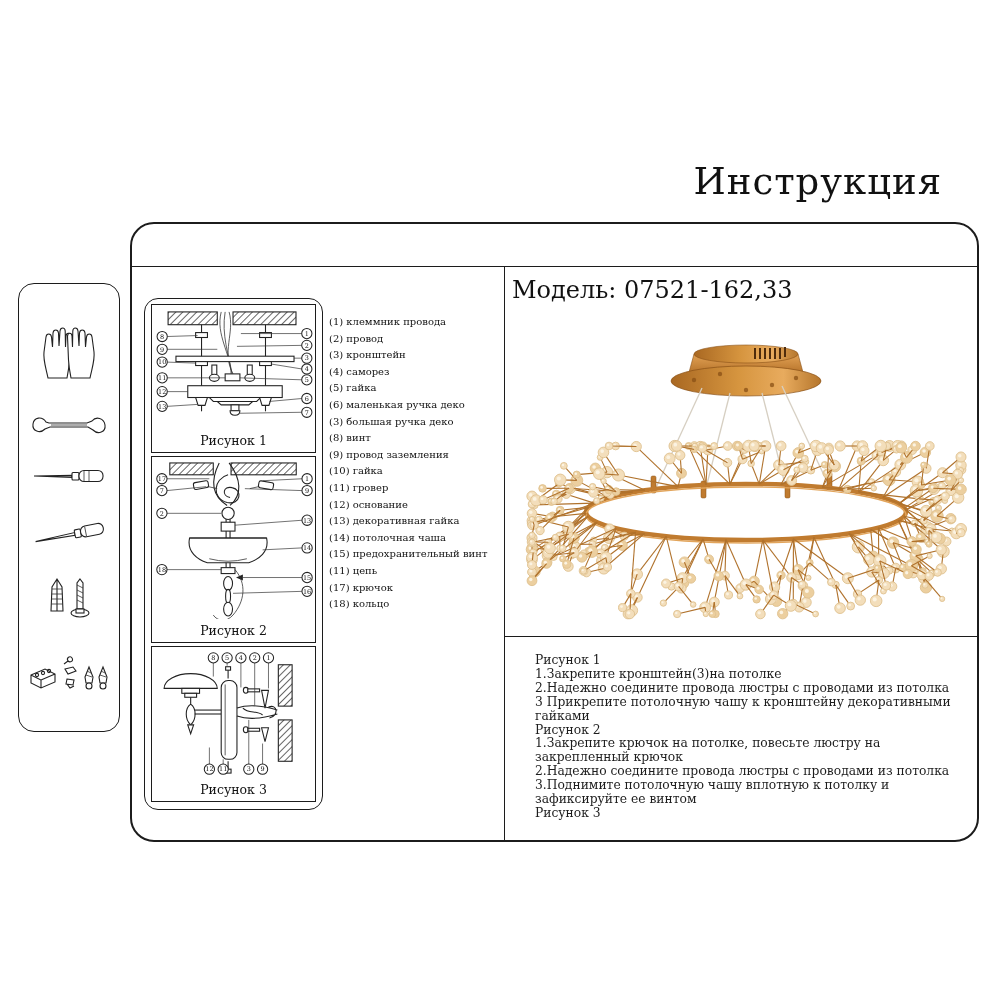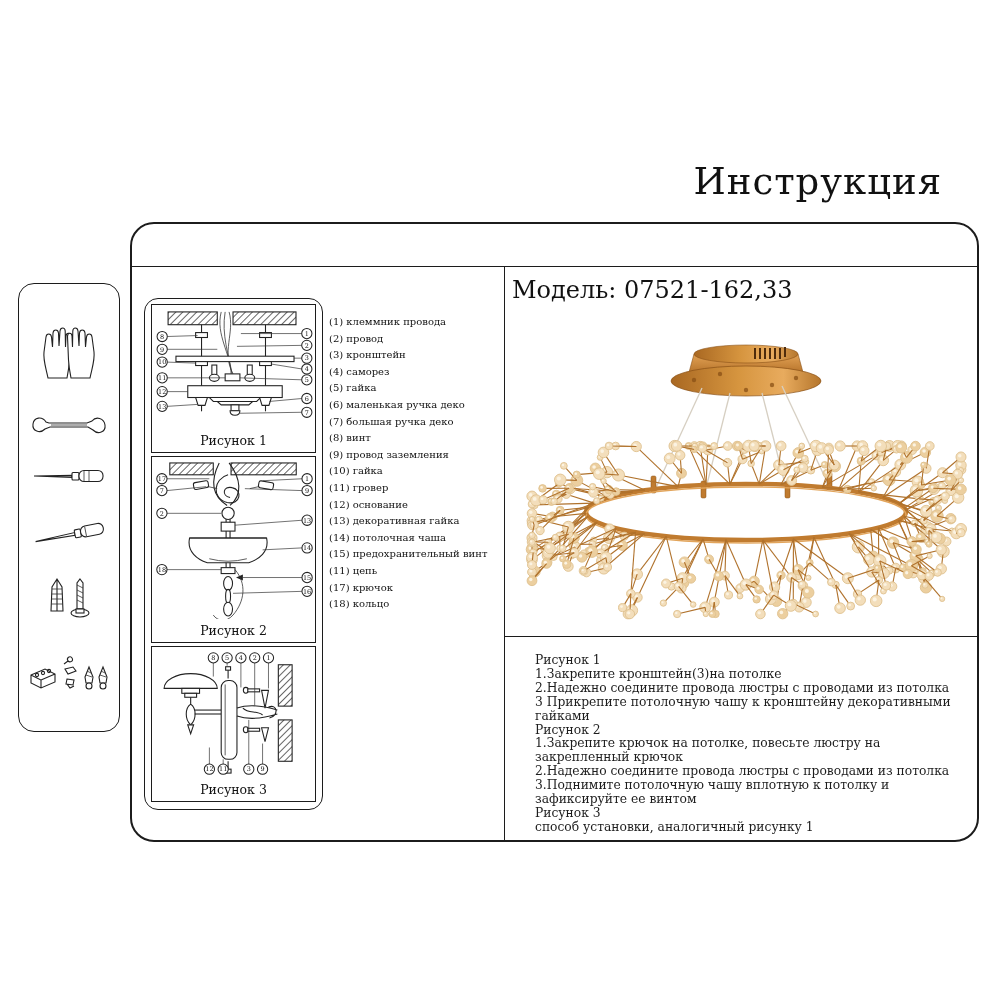--- a/index.html
+++ b/index.html
@@ -375,21 +375,21 @@
     </div>
   </div>
 
   <div id="parts-list">
     <div class="part-item">(1) клеммник провода</div>
     <div class="part-item">(2) провод</div>
     <div class="part-item">(3) кронштейн</div>
     <div class="part-item">(4) саморез</div>
     <div class="part-item">(5) гайка</div>
     <div class="part-item">(6) маленькая ручка деко</div>
-    <div class="part-item">(7) большая ручка деко</div>
+    <div class="part-item">(3) большая ручка деко</div>
     <div class="part-item">(8) винт</div>
     <div class="part-item">(9) провод заземления</div>
     <div class="part-item">(10) гайка</div>
     <div class="part-item">(11) гровер</div>
     <div class="part-item">(12) основание</div>
     <div class="part-item">(13) декоративная гайка</div>
     <div class="part-item">(14) потолочная чаша</div>
     <div class="part-item">(15) предохранительный винт</div>
     <div class="part-item">(11) цепь</div>
     <div class="part-item">(17) крючок</div>
@@ -1427,15 +1427,14 @@
   <div id="instructions">
     <div>Рисунок 1</div>
     <div>1.Закрепите кронштейн(3)на потолке</div>
     <div>2.Надежно соедините провода люстры с проводами из потолка</div>
     <div>3 Прикрепите потолочную чашу к кронштейну декоративными гайками</div>
     <div>Рисунок 2</div>
     <div>1.Закрепите крючок на потолке, повесьте люстру на закрепленный крючок</div>
     <div>2.Надежно соедините провода люстры с проводами из потолка</div>
     <div>3.Поднимите потолочную чашу вплотную к потолку и зафиксируйте ее винтом</div>
     <div>Рисунок 3</div>
-    <div>способ установки, аналогичный рисунку 1</div>
   </div>
 </div>
 
 </body></html>

